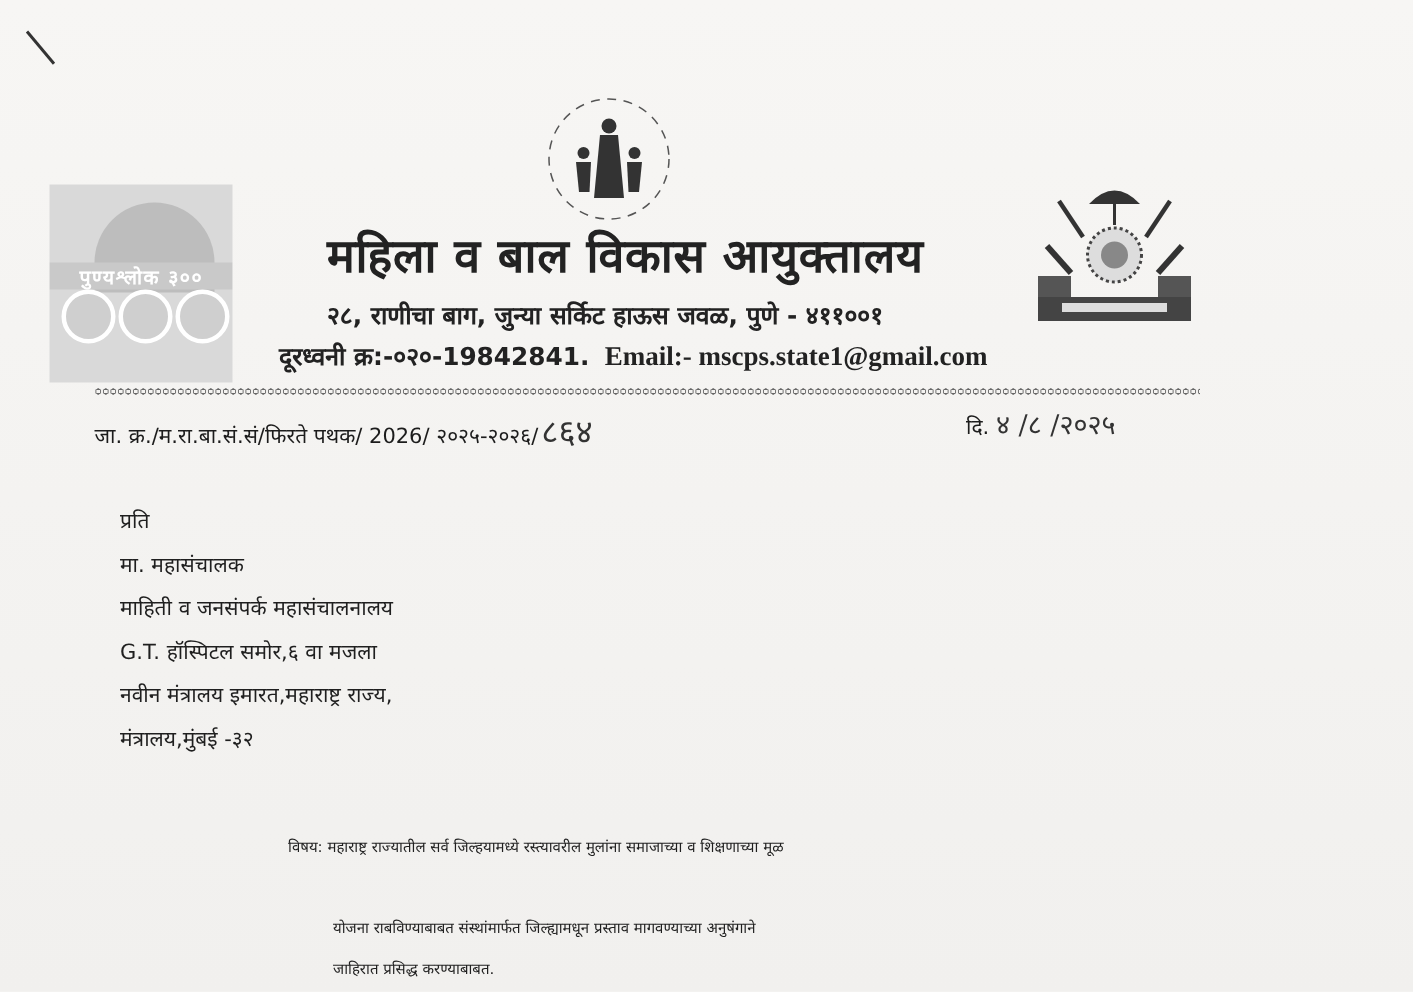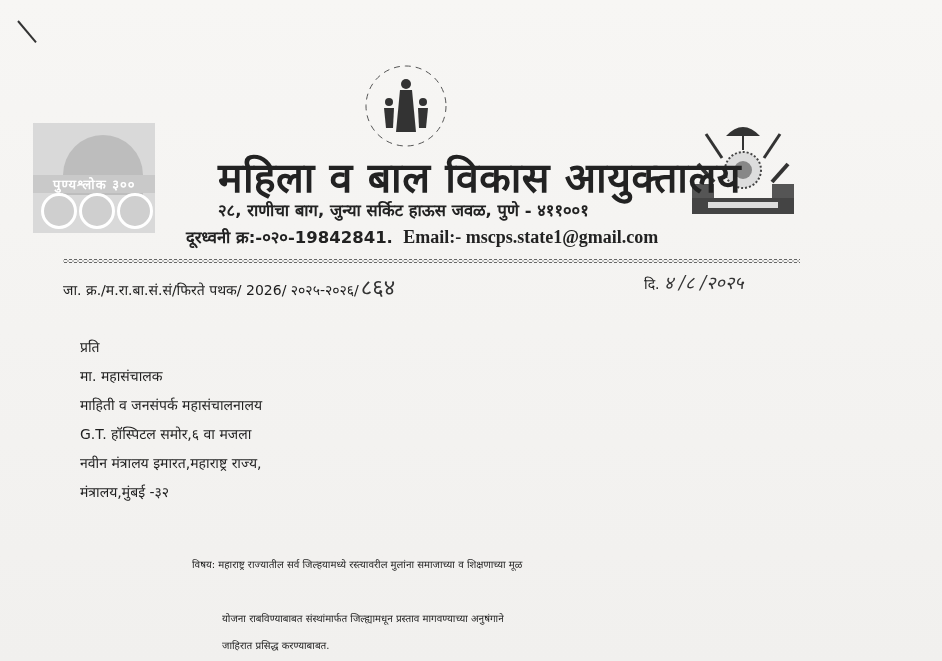--- a/index.html
+++ b/index.html
@@ -5,45 +5,45 @@
   html, body { margin:0; padding:0; }
   body {
     width:942px; height:661px; overflow:hidden; position:relative;
     background:#f4f3f1;
     font-family:"DejaVu Sans", sans-serif;
     color:#1c1c1c;
   }
   .page { position:absolute; inset:0; background:linear-gradient(180deg,#f7f6f4 0%,#f1f0ee 100%); }
   .stroke-mark { position:absolute; left:18px; top:20px; width:28px; height:2px; background:#333; transform:rotate(50deg); transform-origin:left center; }
 
-  .logo-left { position:absolute; left:33px; top:123px; width:122px; height:110px; background:#d9d9d9; overflow:hidden; }
+  .logo-left { position:absolute; left:33px; top:123px; width:122px; height:132px; background:#d9d9d9; overflow:hidden; }
   .logo-left .hill { position:absolute; left:30px; top:12px; width:80px; height:60px; background:#bdbdbd; border-radius:40px 40px 0 0; }
   .logo-left .band { position:absolute; left:0; top:52px; width:122px; height:18px; background:#c9c9c9; }
   .logo-left .txt { position:absolute; left:20px; top:52px; font-size:13px; color:#fff; font-weight:bold; letter-spacing:1px; }
   .logo-left .c { position:absolute; top:70px; width:30px; height:30px; border:3px solid #fff; border-radius:50%; background:#cfcfcf; }
 
   .logo-center { position:absolute; left:362px; top:62px; width:88px; height:88px; }
   .logo-center svg { width:88px; height:88px; }
 
   .logo-right { position:absolute; left:688px; top:118px; width:110px; height:100px; }
   .logo-right svg { width:110px; height:100px; }
 
-  .org-title { position:absolute; left:218px; top:148px; font-size:41px; font-weight:bold; color:#222; white-space:nowrap; letter-spacing:0.5px; }
+  .org-title { position:absolute; left:218px; top:148px; font-size:31px; font-weight:bold; color:#222; white-space:nowrap; letter-spacing:0.5px; }
   .org-address { position:absolute; left:218px; top:198px; font-size:16.5px; font-weight:bold; color:#222; white-space:nowrap;text-align:right; }
   .org-contact { position:absolute; left:186px; top:225px; font-size:16.5px; font-weight:bold; color:#222; white-space:nowrap; }
   .org-contact .email { font-family:"Liberation Serif", serif; font-size:18px; }
 
   .dotted { position:absolute; left:63px; top:258px; width:737px; height:6px;
     background-image:radial-gradient(circle, transparent 1.2px, #444 1.3px, #444 2px, transparent 2.1px);
     background-size:5px 6px; opacity:0.8; }
 
   .ref-line { position:absolute; left:63px; top:271px; font-size:14px; white-space:nowrap; }
   .ref-line .hand { font-family:"DejaVu Serif", serif; font-size:22px; color:#333; margin-left:2px; }
   .date-line { position:absolute; left:644px; top:270px; font-size:14px; white-space:nowrap; }
-  .date-line .hand { font-family:"DejaVu Serif", serif; font-style:italic; font-size:18px; color:#333; }
+  .date-line .hand { font-family:"DejaVu Serif", serif; font-size:18px; color:#333; }
 
   .addr { position:absolute; left:80px; font-size:14px; white-space:nowrap; color:#1f1f1f; }
 
   .subject { position:absolute; left:216px; font-size:10px; white-space:nowrap; color:#1f1f1f; }
 </style>
 </head>
 <body>
 
 <div class="page">
   <div class="stroke-mark"></div>

